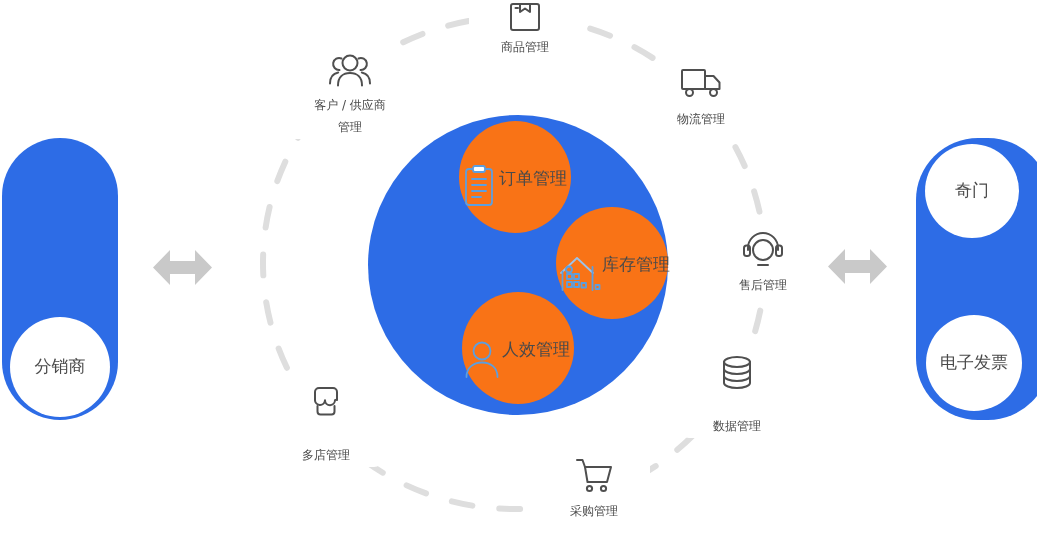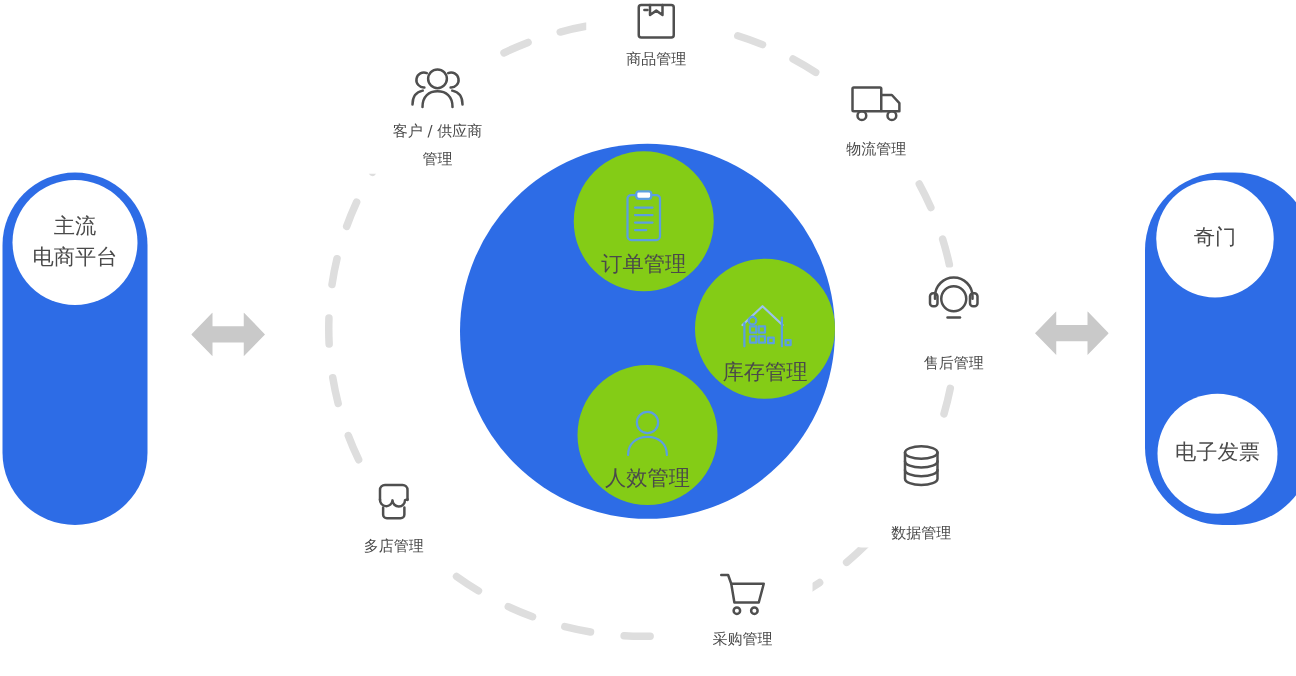--- a/index.html
+++ b/index.html
@@ -24,58 +24,57 @@
   .pn-r-top{left:9px;top:6px;width:94px;height:94px;}
   .pn-r-bot{left:10px;top:177px;width:96px;height:96px;}
 
   
   .arrow{position:absolute;color:var(--arrow);line-height:0;}
   .arrow-left{left:153px;top:250px;}
   .arrow-right{left:828px;top:249px;}
 
   
   .hub{position:absolute;left:368px;top:115px;width:300px;height:300px;border-radius:50%;background:var(--blue);}
-  .hub-module{position:absolute;width:112px;height:112px;border-radius:50%;background:#84cc16;
-    display:flex;flex-direction:column;align-items:center;color:var(--icon-blue);justify-content:center;}
+  .hub-module{position:absolute;width:112px;height:112px;border-radius:50%;background:#f97316;
+    display:flex;flex-direction:row;align-items:center;color:var(--icon-blue);}
   .hm-order{left:91px;top:6px;}
   .hm-finance{left:4px;top:95px;}
   .hm-inventory{left:188px;top:92px;}
   .hm-hr{left:94px;top:177px;}
   .hub-module .hicon{margin-top:17px;height:48px;display:flex;align-items:flex-end;line-height:0;}
   .hub-module .hlabel{margin-top:3px;font-size:17px;color:var(--ink);white-space:nowrap;}
 
   
   .rnode{position:absolute;display:flex;flex-direction:column;align-items:center;
     background:var(--bg);color:#4f4f4f;border-radius:8px;padding:1px 3px;}
   .rnode .rlabel{font-size:12px;color:var(--ink);text-align:center;white-space:pre-line;line-height:22px;}
   .rn-product{left:469px;top:0px;width:112px;}      .rn-product .rlabel{margin-top:3px;}
   .rn-logistics{left:645px;top:64px;width:112px;}   .rn-logistics .rlabel{margin-top:9px;}
-  .rn-aftersale{left:707px;top:214px;width:112px;gap:16px;}  .rn-aftersale .rlabel{margin-top:6px;}
+  .rn-aftersale{left:707px;top:225px;width:112px;}  .rn-aftersale .rlabel{margin-top:6px;}
   .rn-data{left:681px;top:353px;width:112px;}       .rn-data .rlabel{margin-top:23px;}
   .rn-purchase{left:538px;top:456px;width:112px;}   .rn-purchase .rlabel{margin-top:5px;}
   .rn-report{left:397px;top:473px;width:112px;}     .rn-report .rlabel{margin-top:5px;}
-  .rn-multistore{left:259px;top:381px;width:112px;} .rn-multistore .rlabel{margin-top:8px;}
+  .rn-multistore{left:270px;top:381px;width:112px;gap:18px;} .rn-multistore .rlabel{margin-top:8px;}
   .rn-distribution{left:226px;top:210px;width:112px;} .rn-distribution .rlabel{margin-top:9px;}
   .rn-customers{left:280px;top:49px;width:140px;}   .rn-customers .rlabel{margin-top:4px;}
 
   .rnode svg, .hicon svg, .arrow svg{display:block;}
 </style>
 </head>
 <body>
 
 <div class="stage">
 
   <svg class="underlay" viewBox="0 0 1037 541">
     <ellipse cx="514" cy="263" rx="251" ry="246" fill="none" stroke="var(--dash)" stroke-width="6" stroke-dasharray="21 27" stroke-linecap="round"></ellipse>
   </svg>
 
   <div class="pill pill-left">
-    <div class="pill-node pn-l-top">
-      <span>主流
-电商平台</span>
+    <div class="pill-node pn-l-bot">
+      <span>分销商</span>
     </div>
   </div>
 
   <div class="pill pill-right">
     <div class="pill-node pn-r-top">
       <span>奇门</span>
     </div>
     <div class="pill-node pn-r-bot">
       <span>电子发票</span>
     </div>

